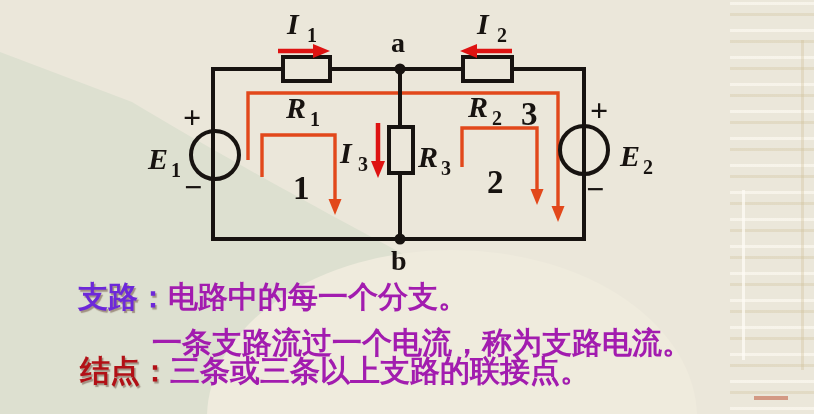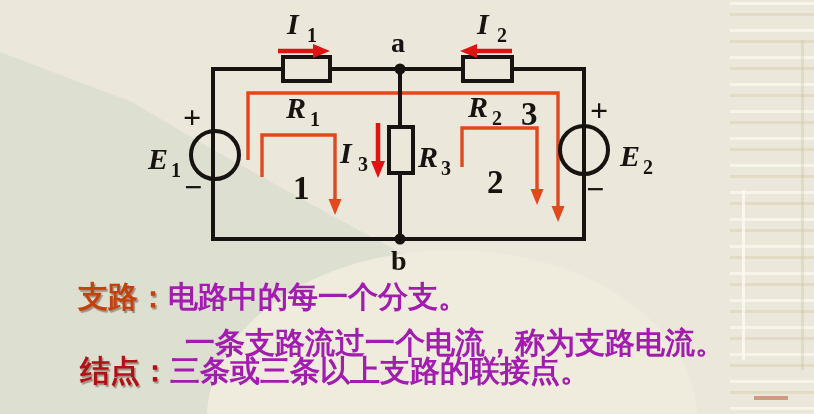--- a/index.html
+++ b/index.html
@@ -34,21 +34,21 @@
   .plain{font-family:"Liberation Serif","DejaVu Serif",serif;font-weight:bold;font-size:28px;fill:#171310;}
   .sign{font-family:"Liberation Serif","DejaVu Serif",serif;font-weight:bold;font-size:32px;fill:#171310;}
   .num{font-family:"Liberation Serif","DejaVu Serif",serif;font-weight:bold;font-size:33px;fill:#171310;}
   
   .notes{position:absolute;left:0;top:0;width:814px;z-index:3;
     font-family:"Liberation Serif","DejaVu Serif",serif;font-size:30px;line-height:1.05;}
   .note-line{position:absolute;white-space:nowrap;}
   .term{font-weight:bold;text-shadow:1.5px 1.5px 1px rgba(70,25,15,.4);}
   .def{color:#a21caf;font-weight:600;}
   .l1{left:78px;top:281px;}
-  .l2{left:185px;top:327px;}
+  .l2{left:152px;top:327px;}
   .l3{left:80px;top:355px;}
 </style>
 </head>
 <body>
 
 <div class="stage">
 
   <svg class="bg-svg" width="814" height="414" viewBox="0 0 814 414">
     <path d="M0,52 L132,102 C220,155 330,215 418,262 L362,414 L0,414 Z" fill="#dde0d0"></path>
     <ellipse cx="452" cy="418" rx="245" ry="168" fill="#efebdd"></ellipse>
@@ -115,21 +115,21 @@
     <text class="plain" x="391" y="52">a</text>
     <text class="plain" x="391" y="270">b</text>
 
     <text class="num" x="293" y="199">1</text>
     <text class="num" x="487" y="193">2</text>
     <text class="num" x="521" y="125">3</text>
   </svg>
 
   <div class="notes">
     <div class="note-line l1">
-      <span class="term" style="color:#c2410c;">支路：</span><span class="def">电路中的每一个分支。</span>
+      <span class="term" style="color:#6d28d9;">支路：</span><span class="def">电路中的每一个分支。</span>
     </div>
     <div class="note-line l2">
       <span class="def">一条支路流过一个电流，称为支路电流。</span>
     </div>
     <div class="note-line l3">
       <span class="term" style="color:#b21016;">结点：</span><span class="def">三条或三条以上支路的联接点。</span>
     </div>
   </div>
 
 </div>

